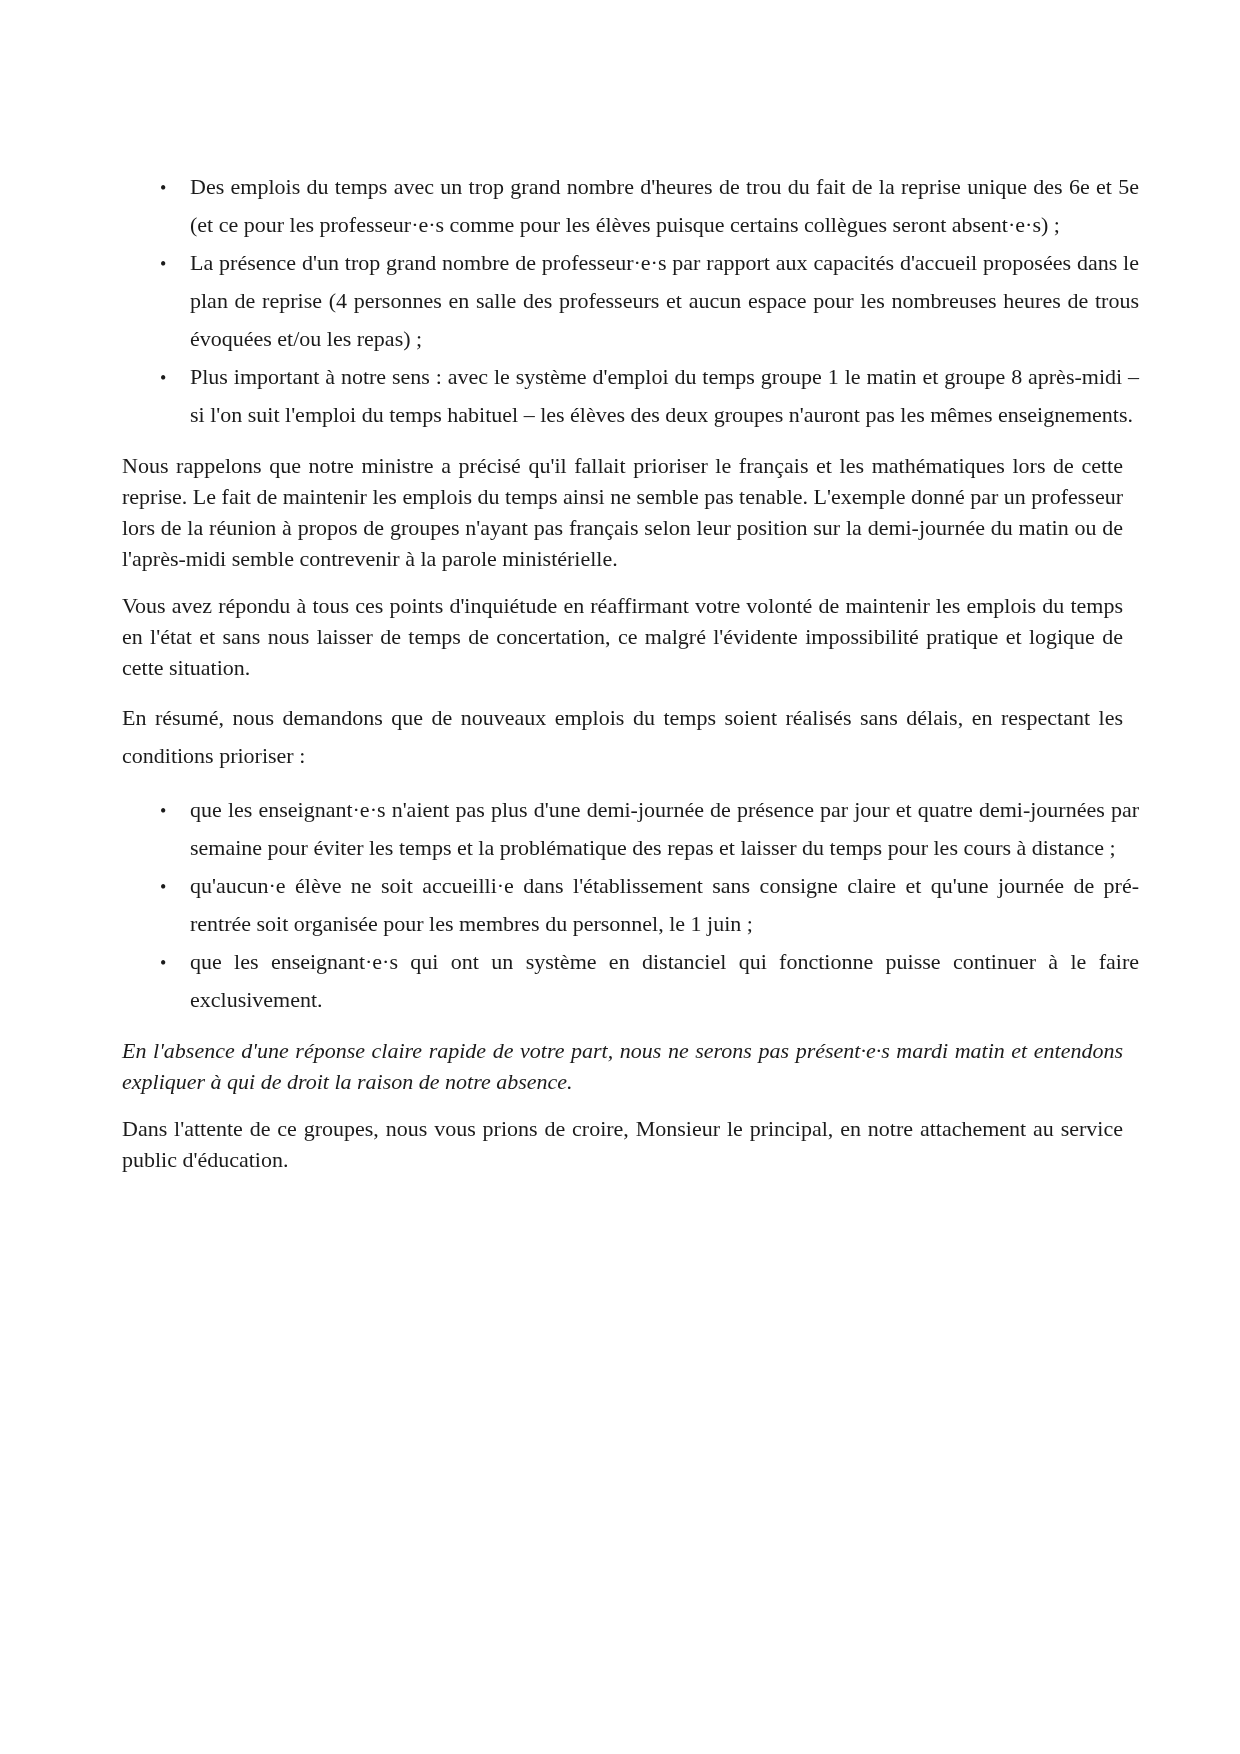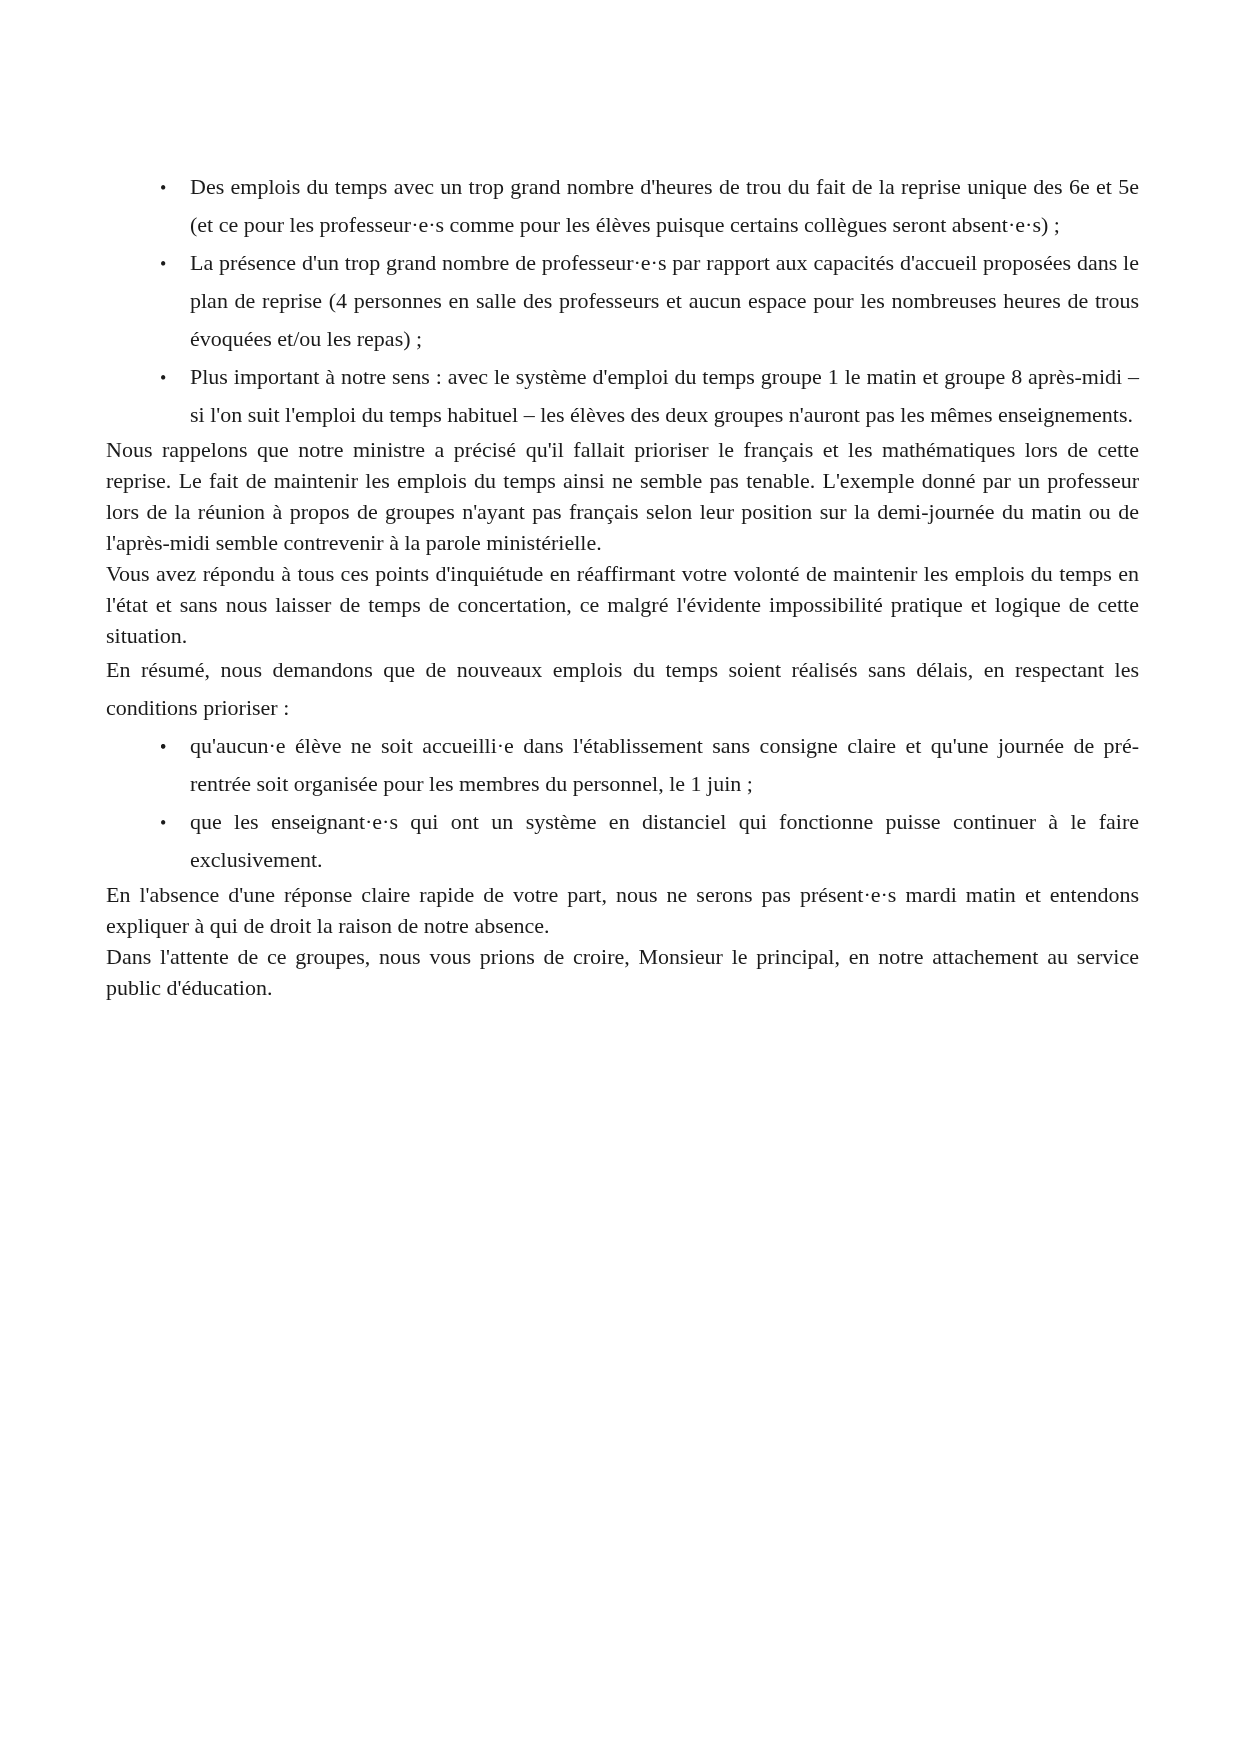--- a/index.html
+++ b/index.html
@@ -13,21 +13,21 @@
     height: 1754px;
     box-sizing: border-box;
     background: #ffffff;
     padding: 168px 101px 0 106px;
     font-family: "Liberation Serif", "DejaVu Serif", serif;
     font-size: 22px;
     color: #1b1b1b;
     overflow: hidden;
   }
   .page p {
-    margin: 0;
+    margin: 16px;
     text-align: justify;
     line-height: 31px;
   }
   .page p.loose {
     line-height: 38px;
   }
   ul.bullets {
     list-style: none;
     margin: 0;
     padding: 0 0 0 84px;
@@ -43,21 +43,21 @@
     left: -30px;
     top: 1px;
     font-size: 18px;
     line-height: 38px;
   }
   .list-top    { margin-bottom: 44px; }
   .p-rappel    { margin-bottom: 30px; }
   .p-reponse   { margin-bottom: 30px; }
   .p-resume    { margin-bottom: 8px; }
   .list-cond   { margin-bottom: 50px; }
-  .p-absence   { margin-bottom: 38px; }
+  .p-absence   { margin-bottom: 38px; font-style: italic; }
 </style>
 </head>
 <body>
 
 <div class="page">
 
   <ul class="bullets list-top">
     <li>
       <span class="bullet">•</span>
       <span>Des emplois du temps avec un trop grand nombre d'heures de trou du fait de la reprise unique des 6e et 5e (et ce pour les professeur·e·s comme pour les élèves puisque certains collègues seront absent·e·s) ;</span>
@@ -74,20 +74,21 @@
 
   <p class="p-rappel">Nous rappelons que notre ministre a précisé qu'il fallait prioriser le français et les mathématiques lors de cette reprise. Le fait de maintenir les emplois du temps ainsi ne semble pas tenable. L'exemple donné par un professeur lors de la réunion à propos de groupes n'ayant pas français selon leur position sur la demi-journée du matin ou de l'après-midi semble contrevenir à la parole ministérielle.</p>
 
   <p class="p-reponse">Vous avez répondu à tous ces points d'inquiétude en réaffirmant votre volonté de maintenir les emplois du temps en l'état et sans nous laisser de temps de concertation, ce malgré l'évidente impossibilité pratique et logique de cette situation.</p>
 
   <p class="loose p-resume">En résumé, nous demandons que de nouveaux emplois du temps soient réalisés sans délais, en respectant les conditions prioriser :</p>
 
   <ul class="bullets list-cond">
     <li>
       <span class="bullet">•</span>
+      <span>que les enseignant·e·s n'aient pas plus d'une demi-journée de présence par jour et quatre demi-journées par semaine pour éviter les temps et la problématique des repas et laisser du temps pour les cours à distance ;</span>
     </li>
     <li>
       <span class="bullet">•</span>
       <span>qu'aucun·e élève ne soit accueilli·e dans l'établissement sans consigne claire et qu'une journée de pré-rentrée soit organisée pour les membres du personnel, le 1 juin ;</span>
     </li>
     <li>
       <span class="bullet">•</span>
       <span>que les enseignant·e·s qui ont un système en distanciel qui fonctionne puisse continuer à le faire exclusivement.</span>
     </li>
   </ul>

